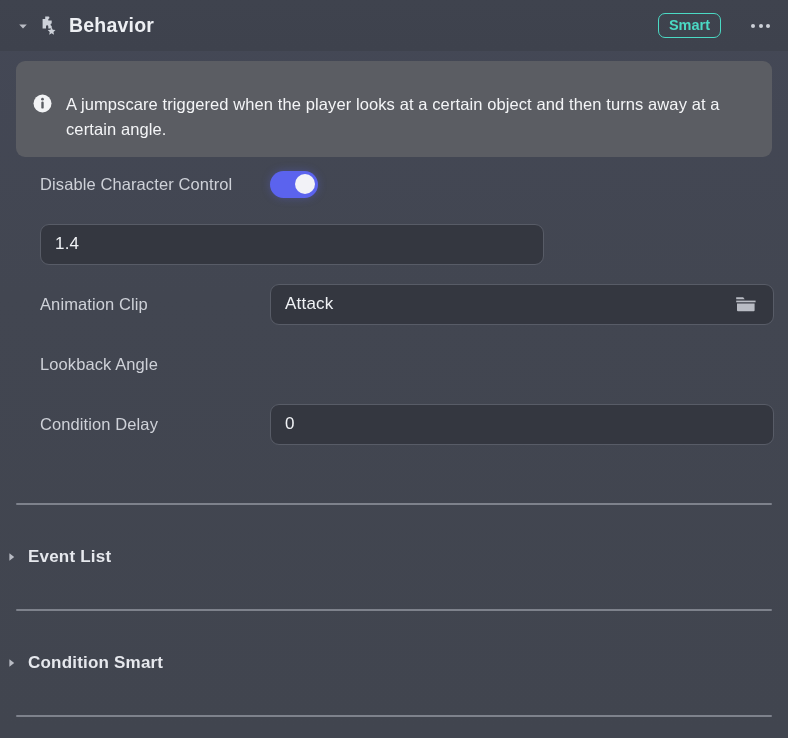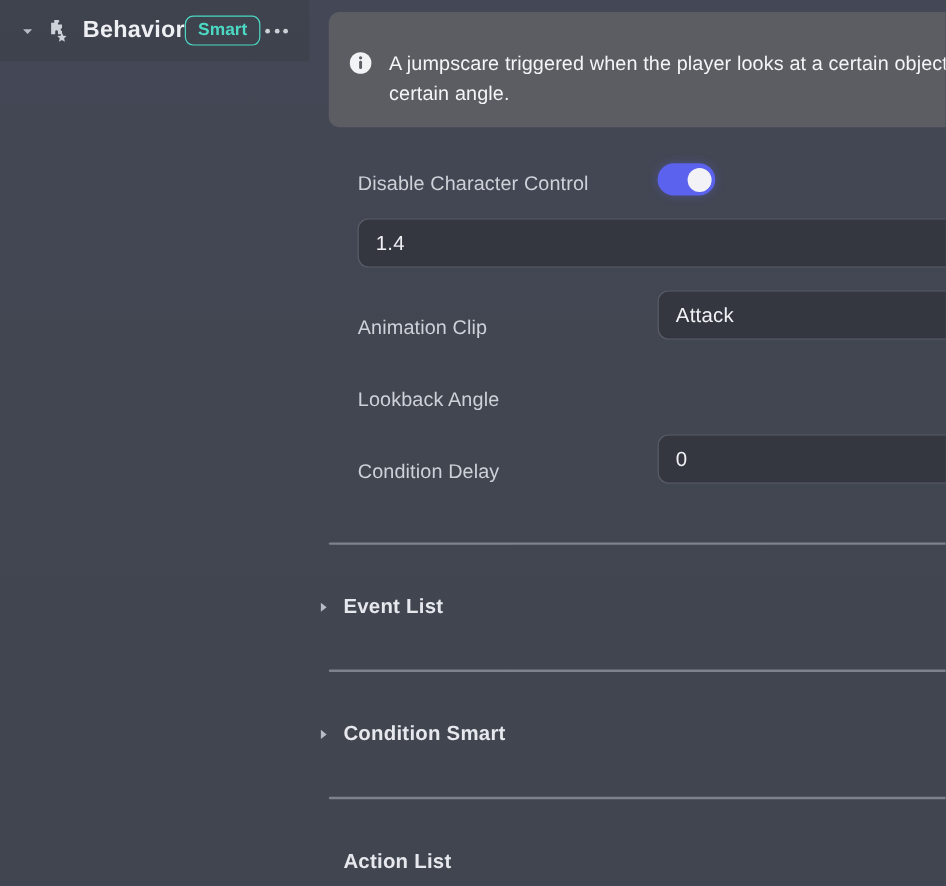--- a/index.html
+++ b/index.html
@@ -15,21 +15,21 @@
     background: #434753;
     color: #e8eaee;
     -webkit-font-smoothing: antialiased;
   }
 
   .panel {
     width: 788px;
     height: 738px;
     background: linear-gradient(180deg, #444856 0%, #424651 40%, #41454f 100%);
     display: flex;
-    flex-direction: row;
+    flex-direction: column;
     position: relative;
   }
 
   
   .header {
     height: 51px;
     flex: 0 0 51px;
     background: linear-gradient(180deg, #3f434e 0%, #3e424d 100%);
     display: flex;
     align-items: center;
@@ -62,21 +62,21 @@
     font-size: 19.5px;
     font-weight: bold;
     letter-spacing: 0.2px;
     color: #edeff3;
   }
 
   .header-right {
     margin-left: auto;
     display: flex;
     align-items: center;
-    gap: 2px;
+    gap: 28px;
     justify-content: flex-end;
   }
 
   .smart-badge {
     border: 1.6px solid #4bd9c4;
     border-radius: 7px;
     color: #4bd9c4;
     font-size: 14.5px;
     font-weight: 600;
     padding: 4px 10px 5px;
@@ -139,23 +139,22 @@
   .fields {
     position: absolute;
     left: 0;
     top: 103px;
     width: 788px;
   }
 
   .field-row {
     height: 60px;
     display: flex;
-    align-items: flex-end;
+    align-items: center;
     padding: 0 16px 0 40px;
-    gap: 20px;
   }
 
   .field-label {
     width: 230px;
     flex: 0 0 230px;
     font-size: 16.5px;
     color: #ced1d8;
     letter-spacing: 0.1px;
   }
 

